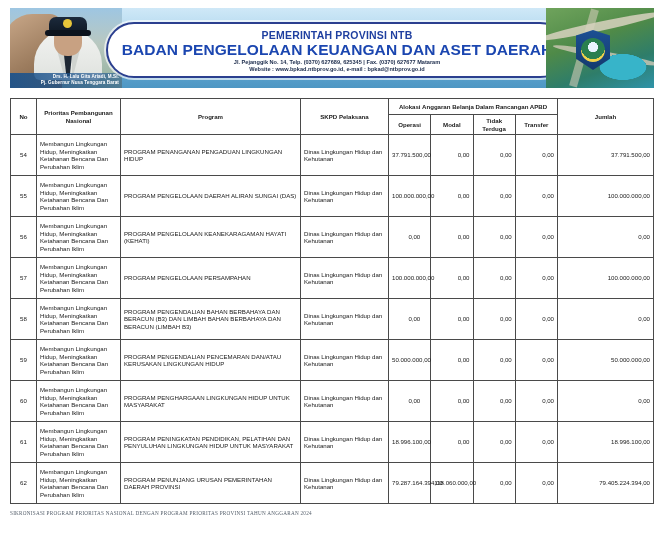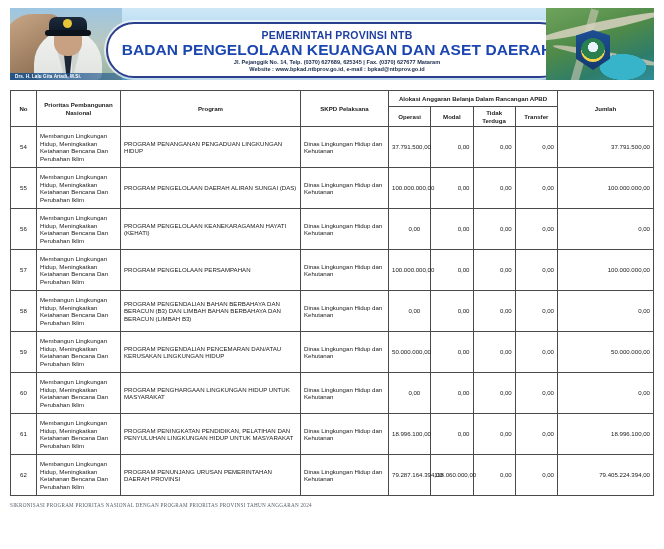--- a/index.html
+++ b/index.html
@@ -8,23 +8,24 @@
     background: #ffffff;
     font-family: "Liberation Sans", sans-serif;
     overflow: hidden;
   }
   .page { position: relative; width: 664px; height: 549px; background: #fff; }
 
   
   .banner {
     position: relative;
     margin: 8px 10px 0 10px;
-    height: 72px;
+    height: 80px;
     overflow: hidden;
     background: linear-gradient(180deg, #bfe0f2 0%, #8ec6e6 30%, #6fb0d8 55%, #4e97c4 100%);
+    text-align: right;
   }
   
   .banner-mountain {
     position: absolute; left: 26%; top: 6px; width: 48%; height: 40px;
     background:
       radial-gradient(ellipse 60px 34px at 30% 100%, #4a6678 0 62%, transparent 63%),
       radial-gradient(ellipse 78px 40px at 62% 100%, #3d5a6b 0 62%, transparent 63%),
       radial-gradient(ellipse 45px 26px at 86% 100%, #56707f 0 62%, transparent 63%);
     opacity: .92;
   }

